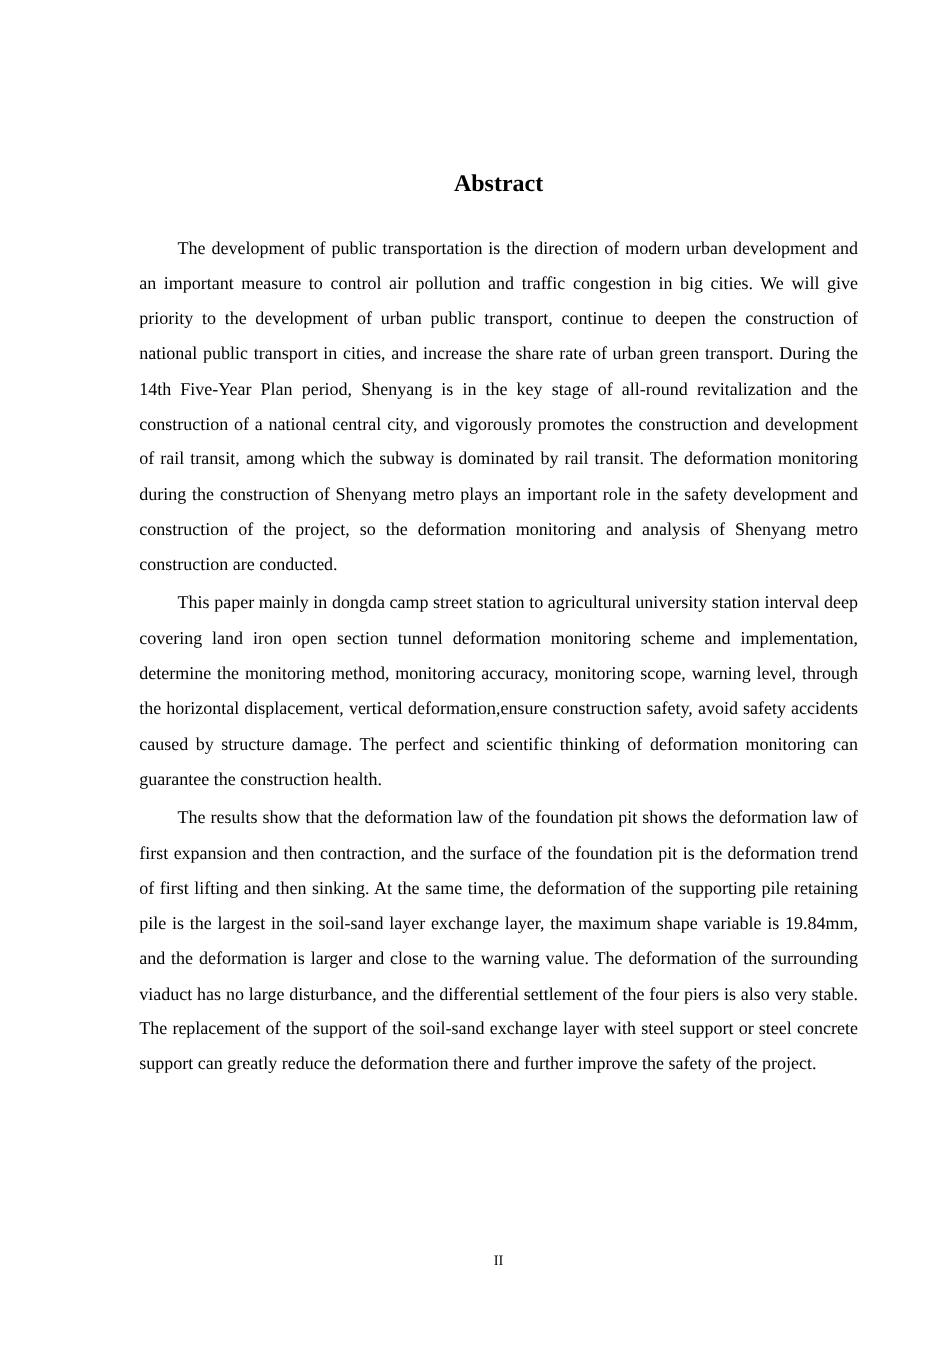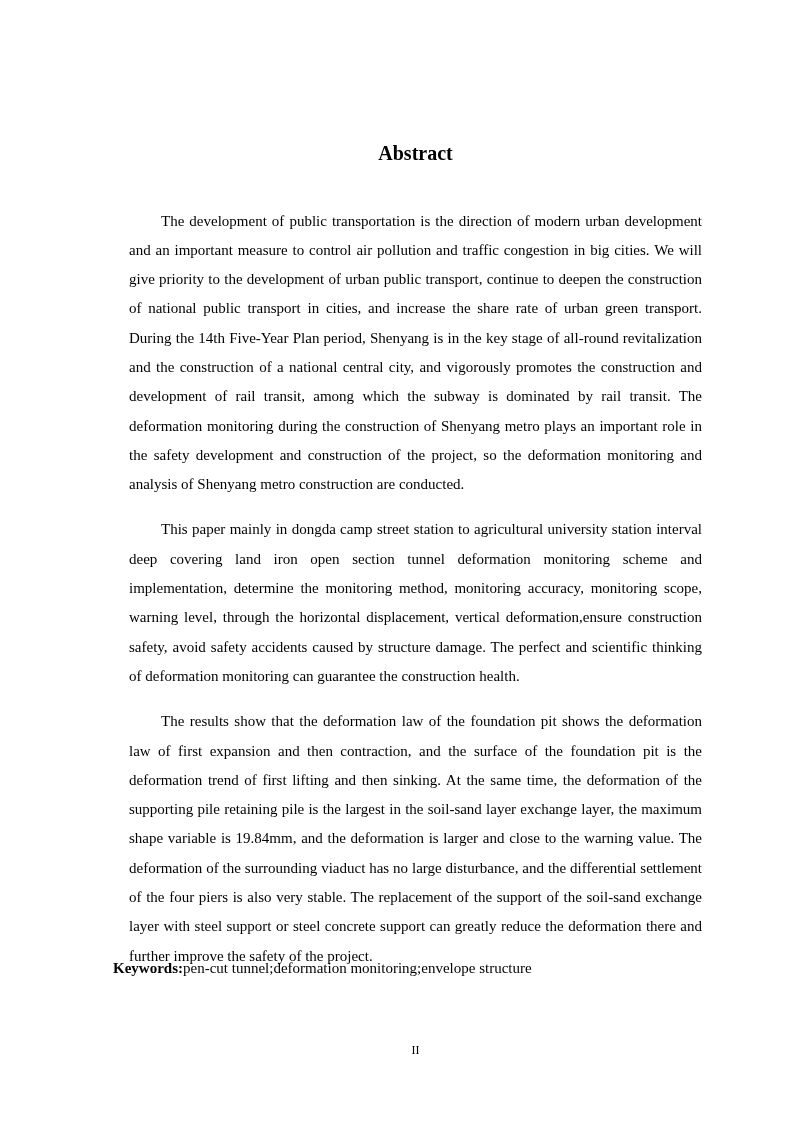--- a/index.html
+++ b/index.html
@@ -34,21 +34,21 @@
     }
     .body-text {
       position: absolute;
       left: 113px;
       top: 190.5px;
       width: 605px;
       font-size: 15px;
       line-height: 29.3px;
     }
     .body-text p {
-      margin: 16px;
+      margin: 3px;
       text-align: justify;
       text-indent: 32px;
     }
     .keywords {
       position: absolute;
       left: 113px;
       top: 955px;
       width: 605px;
       font-size: 15px;
       line-height: 26px;
@@ -72,18 +72,15 @@
 
 <div class="page">
   <div class="title">Abstract</div>
 
   <div class="body-text">
     <p>The development of public transportation is the direction of modern urban development and an important measure to control air pollution and traffic congestion in big cities. We will give priority to the development of urban public transport, continue to deepen the construction of national public transport in cities, and increase the share rate of urban green transport. During the 14th Five-Year Plan period, Shenyang is in the key stage of all-round revitalization and the construction of a national central city, and vigorously promotes the construction and development of rail transit, among which the subway is dominated by rail transit. The deformation monitoring during the construction of Shenyang metro plays an important role in the safety development and construction of the project, so the deformation monitoring and analysis of Shenyang metro construction are conducted.</p>
     <p>This paper mainly in dongda camp street station to agricultural university station interval deep covering land iron open section tunnel deformation monitoring scheme and implementation, determine the monitoring method, monitoring accuracy, monitoring scope, warning level, through the horizontal displacement, vertical deformation,ensure construction safety, avoid safety accidents caused by structure damage. The perfect and scientific thinking of deformation monitoring can guarantee the construction health.</p>
     <p>The results show that the deformation law of the foundation pit shows the deformation law of first expansion and then contraction, and the surface of the foundation pit is the deformation trend of first lifting and then sinking. At the same time, the deformation of the supporting pile retaining pile is the largest in the soil-sand layer exchange layer, the maximum shape variable is 19.84mm, and the deformation is larger and close to the warning value. The deformation of the surrounding viaduct has no large disturbance, and the differential settlement of the four piers is also very stable. The replacement of the support of the soil-sand exchange layer with steel support or steel concrete support can greatly reduce the deformation there and further improve the safety of the project.</p>
   </div>
 
-  <div class="keywords">
-    <span class="kw-label">Keywords:</span><span>pen-cut tunnel;deformation monitoring;envelope structure</span>
-  </div>
 
   <div class="page-number">II</div>
 </div>
 
 </body></html>

